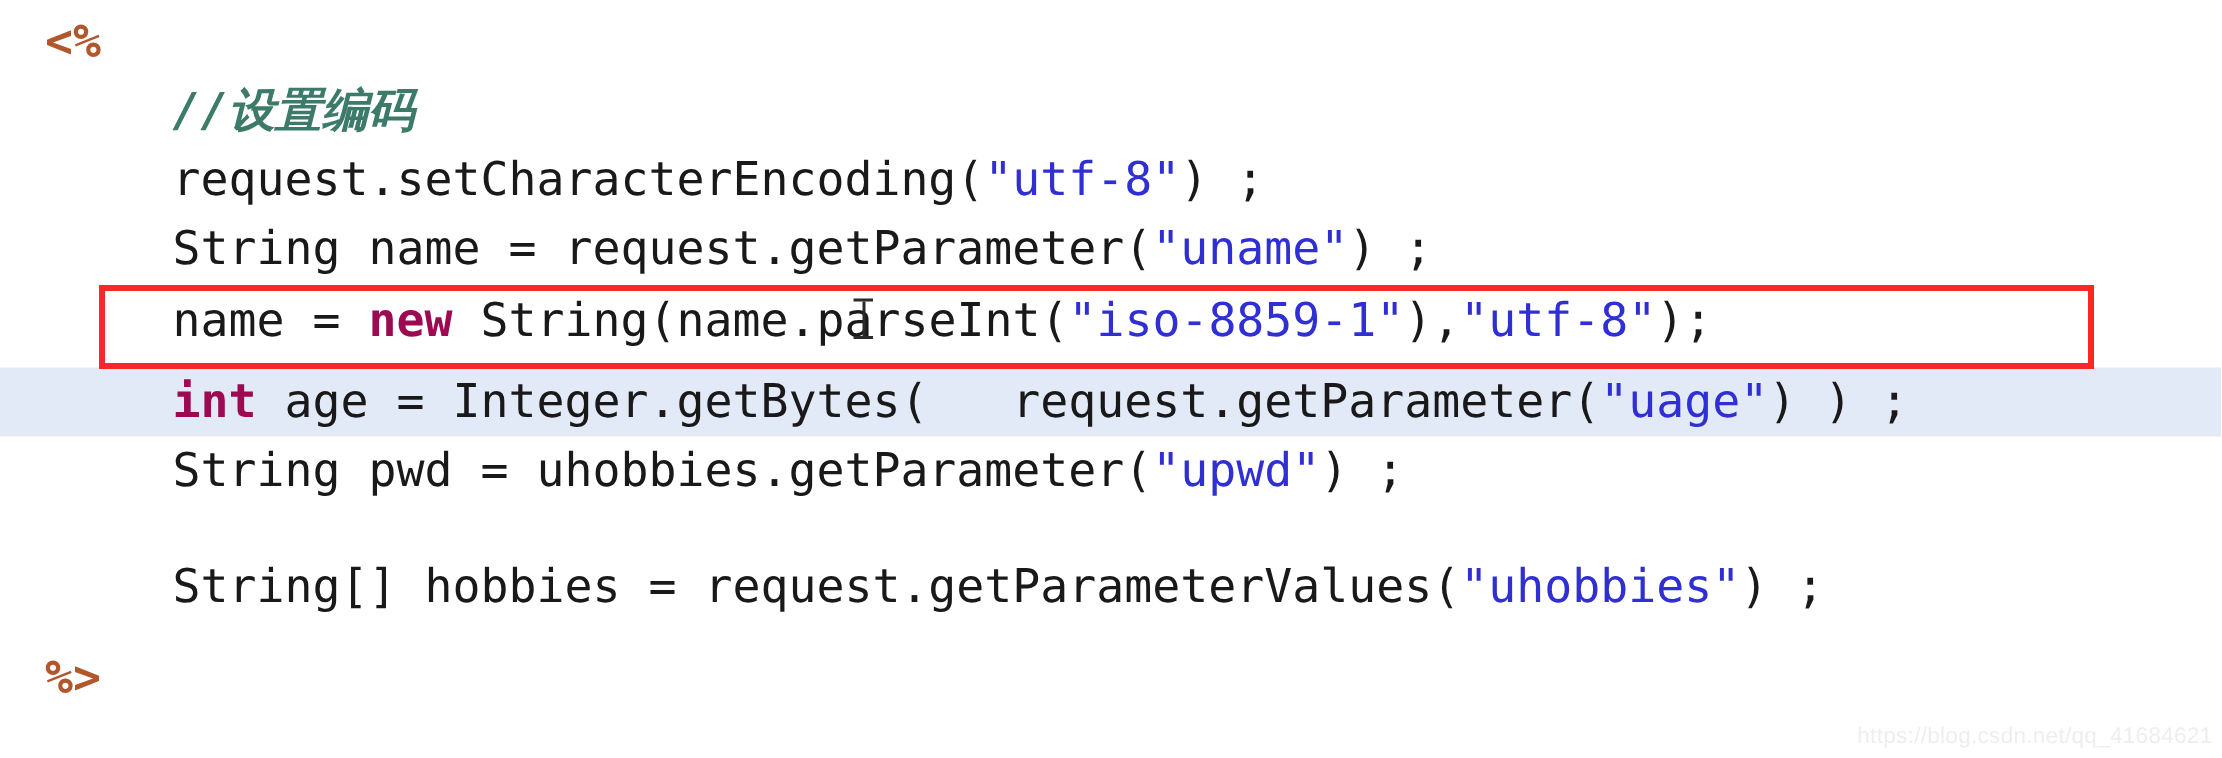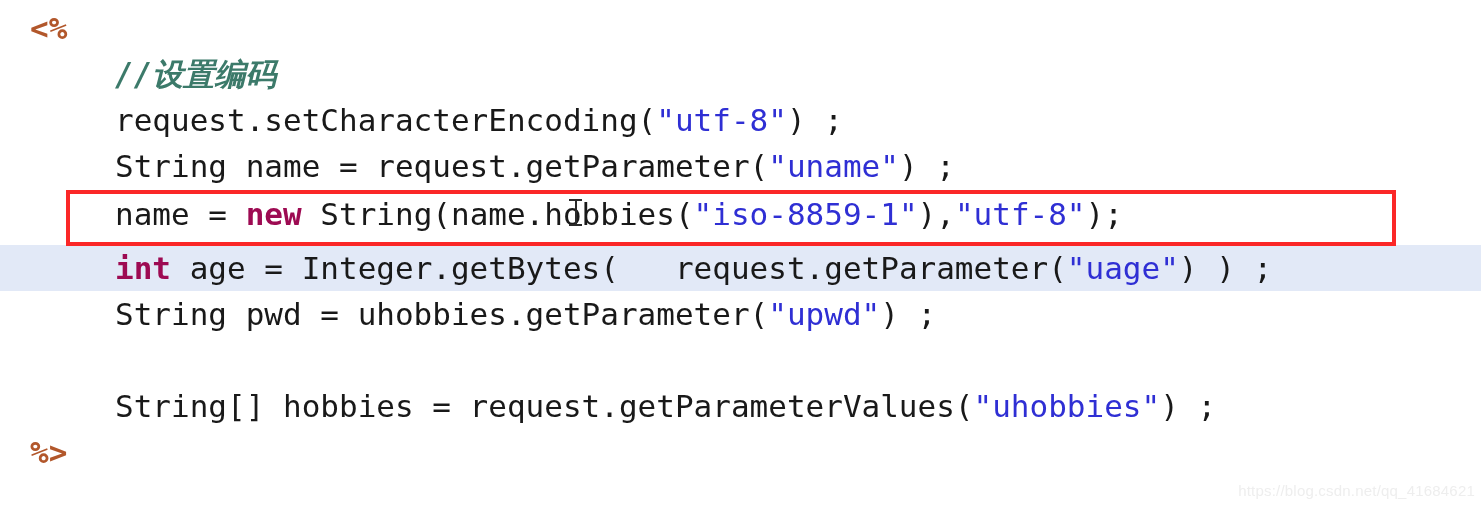--- a/index.html
+++ b/index.html
@@ -124,25 +124,25 @@
 
   <div class="code-surface">
 
     <div class="line-highlight" style="top: 245px; height: 46px; background: rgb(226, 233, 247);"></div>
 
     <div id="code-lines">
         <div class="code-line" style="top: 5px;"><span class="gutter-pad" style="width: 30px;"></span><span class="tok-tag">&lt;%</span></div>
         <div class="code-line" style="top: 51px;"><span class="gutter-pad" style="width: 115px;"></span><span class="tok-comment">//设置编码</span></div>
         <div class="code-line" style="top: 97px;"><span class="gutter-pad" style="width: 115px;"></span><span class="tok-plain">request.setCharacterEncoding(</span><span class="tok-string">"utf-8"</span><span class="tok-plain">) ;</span></div>
         <div class="code-line" style="top: 143px;"><span class="gutter-pad" style="width: 115px;"></span><span class="tok-plain">String name = request.getParameter(</span><span class="tok-string">"uname"</span><span class="tok-plain">) ;</span></div>
-        <div class="code-line" style="top: 191px;"><span class="gutter-pad" style="width: 115px;"></span><span class="tok-plain">name = </span><span class="tok-keyword">new</span><span class="tok-plain"> String(name.hobbies(</span><span class="tok-string">"iso-8859-1"</span><span class="tok-plain">),</span><span class="tok-string">"utf-8"</span><span class="tok-plain">);</span></div>
+        <div class="code-line" style="top: 191px;"><span class="gutter-pad" style="width: 115px;"></span><span class="tok-plain">name = </span><span class="tok-keyword">new</span><span class="tok-plain"> String(name.parseInt(</span><span class="tok-string">"iso-8859-1"</span><span class="tok-plain">),</span><span class="tok-string">"utf-8"</span><span class="tok-plain">);</span></div>
         <div class="code-line" style="top: 245px;"><span class="gutter-pad" style="width: 115px;"></span><span class="tok-keyword">int</span><span class="tok-plain"> age = Integer.getBytes(   request.getParameter(</span><span class="tok-string">"uage"</span><span class="tok-plain">) ) ;</span></div>
         <div class="code-line" style="top: 291px;"><span class="gutter-pad" style="width: 115px;"></span><span class="tok-plain">String pwd = uhobbies.getParameter(</span><span class="tok-string">"upwd"</span><span class="tok-plain">) ;</span></div>
         <div class="code-line" style="top: 337px;"><span class="gutter-pad" style="width: 115px;"></span></div>
-        <div class="code-line" style="top: 383px;"><span class="gutter-pad" style="width: 115px;"></span><span class="tok-plain">String[] hobbies = request.getParameterValues(</span><span class="tok-string">"uhobbies"</span><span class="tok-plain">) ;</span></div>
+        <div class="code-line" style="top: 368px;"><span class="gutter-pad" style="width: 115px;"></span><span class="tok-plain">String[] hobbies = request.getParameterValues(</span><span class="tok-string">"uhobbies"</span><span class="tok-plain">) ;</span></div>
         <div class="code-line" style="top: 429px;"><span class="gutter-pad" style="width: 30px;"></span><span class="tok-tag">%&gt;</span></div>
       </div>
 
     <div class="annotation-box" style="left: 66px; top: 190px; width: 1330px; height: 56px; border-color: rgb(251, 39, 39);"></div>
 
     <div class="text-cursor" style="left: 569px; top: 199px;">
       <div class="bar-top"></div>
       <div class="stem"></div>
       <div class="bar-bot"></div>
     </div>

